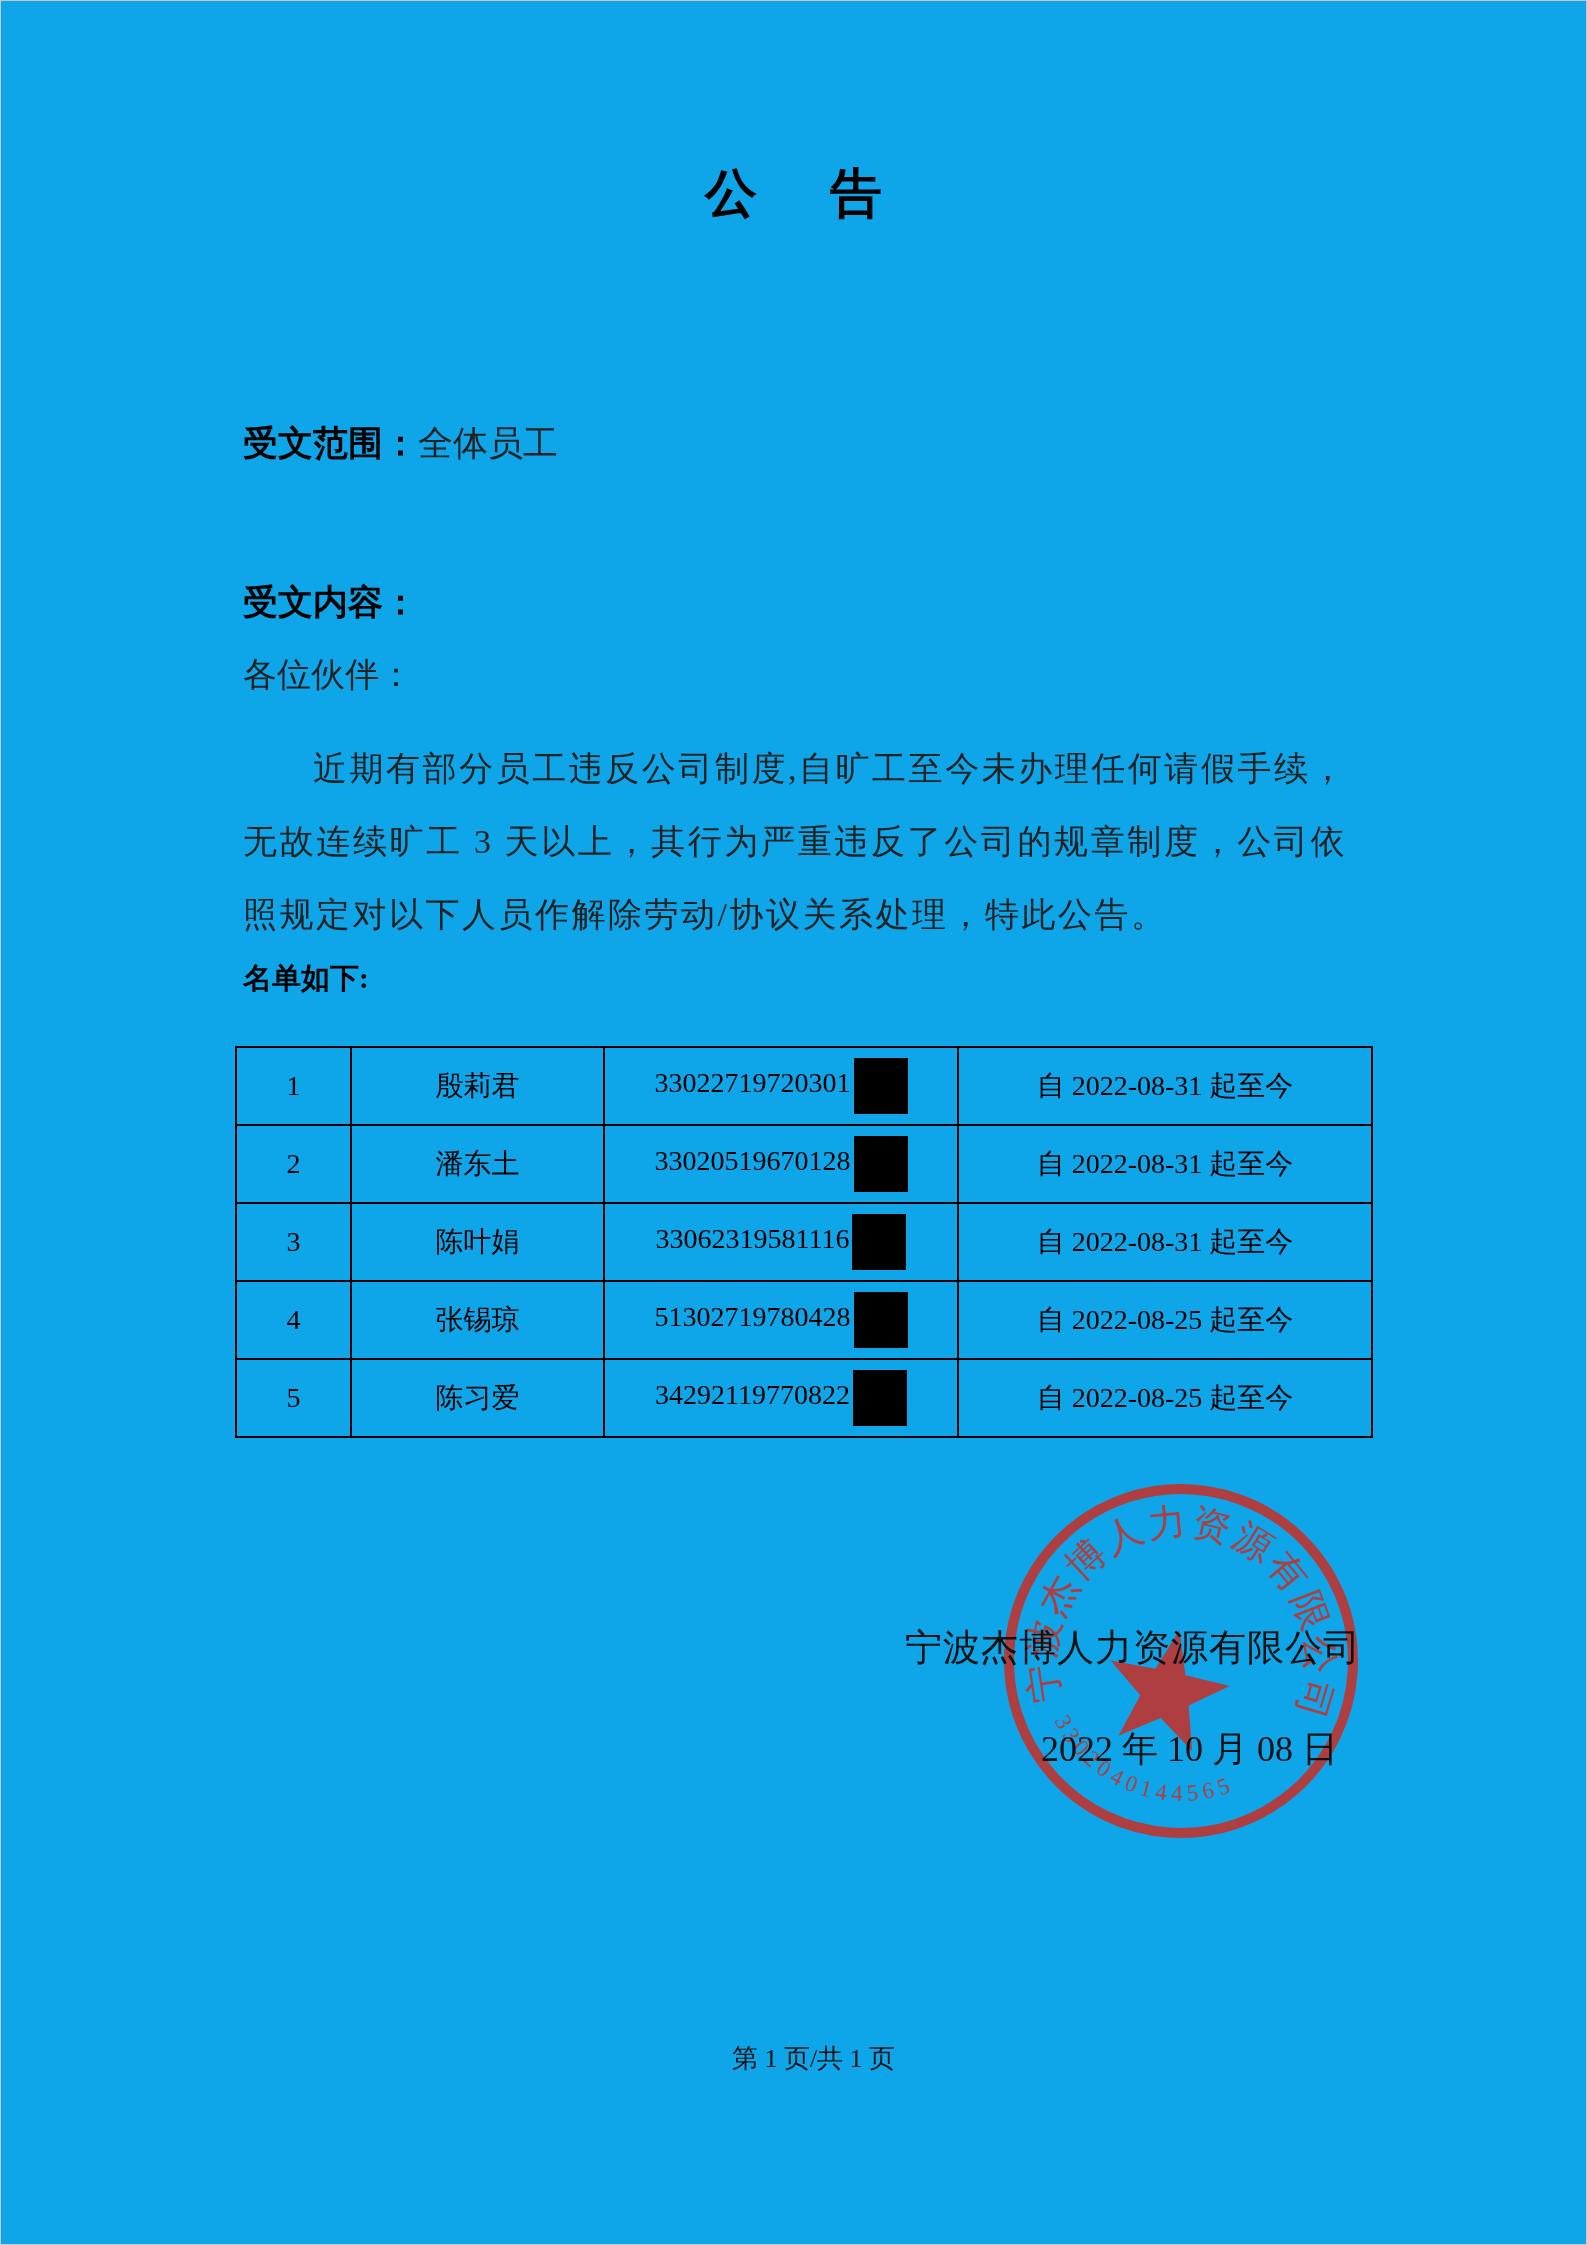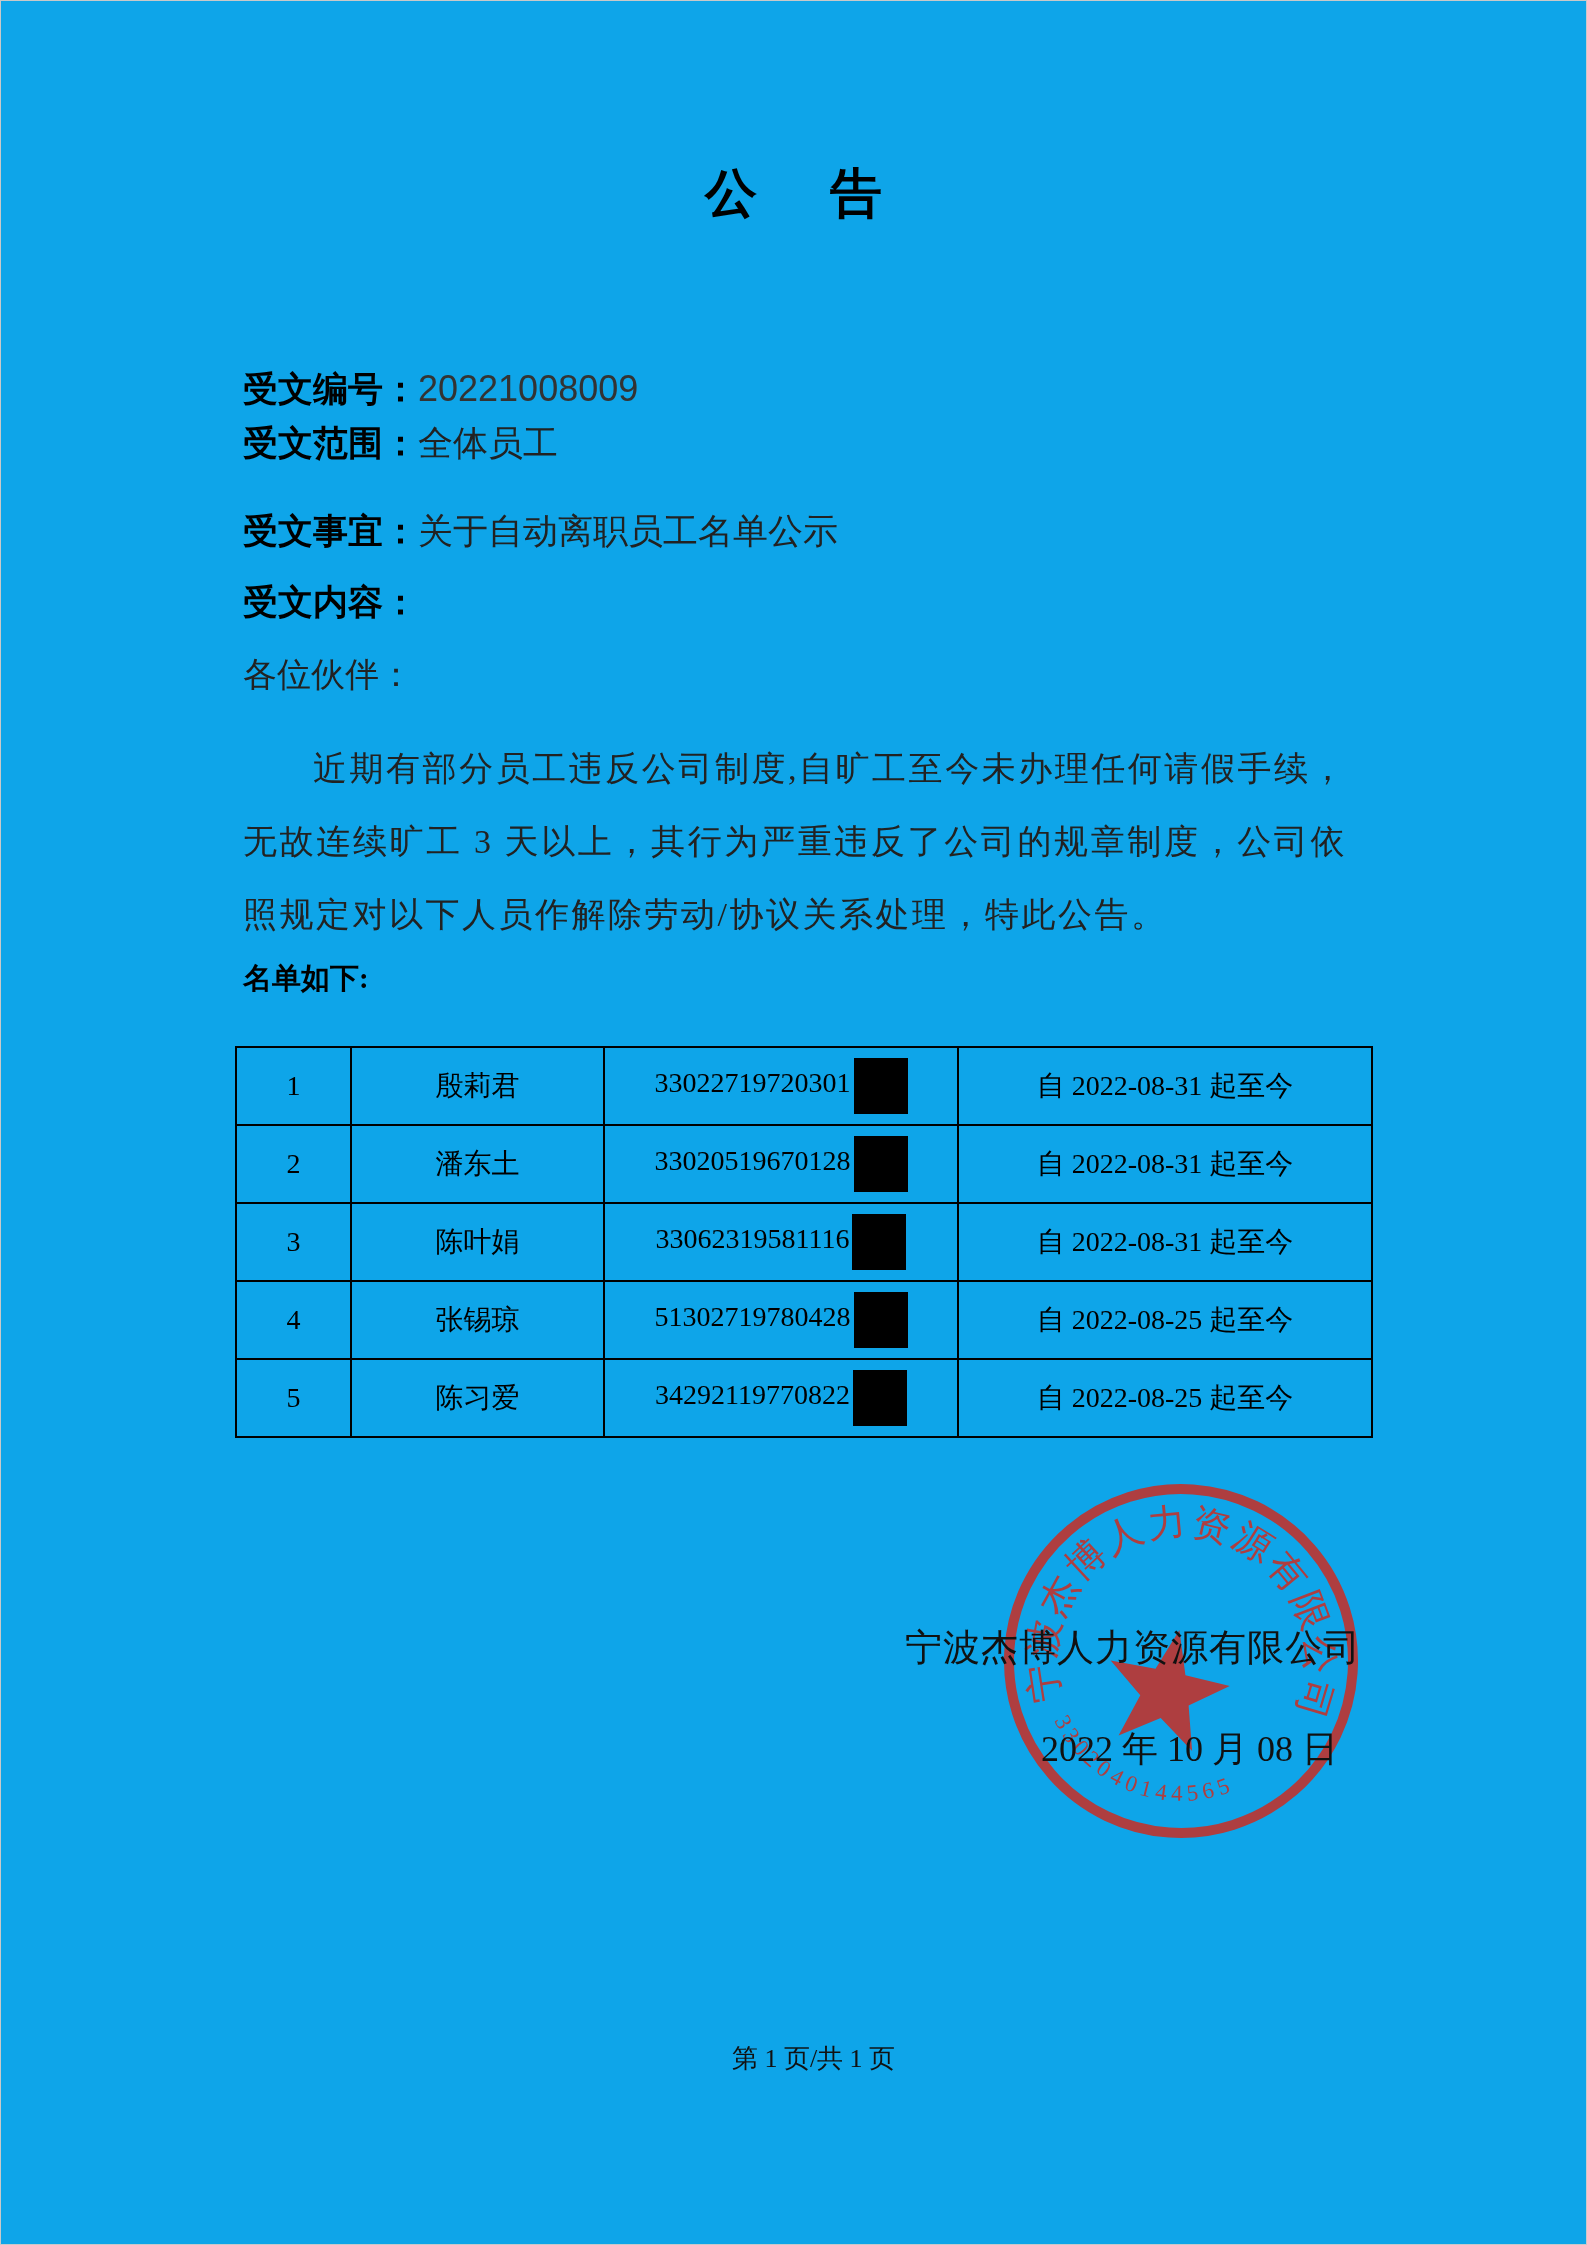--- a/index.html
+++ b/index.html
@@ -89,28 +89,22 @@
     font-size:26px;color:#111;padding-left:20px;
   }
 </style>
 </head>
 <body>
 
 <div class="page">
 
   <div class="doc-title">公 告</div>
 
-  <div class="meta-line" style="top:366px;">
-    <span class="meta-label">受文编号：</span><span class="meta-value numeric">20221008009</span>
-  </div>
   <div class="meta-line" style="top:421px;">
     <span class="meta-label">受文范围：</span><span class="meta-value">全体员工</span>
-  </div>
-  <div class="meta-line" style="top:509px;">
-    <span class="meta-label">受文事宜：</span><span class="meta-value">关于自动离职员工名单公示</span>
   </div>
   <div class="meta-line" style="top:580px;">
     <span class="meta-label">受文内容：</span><span class="meta-value"></span>
   </div>
 
   <div class="salutation">各位伙伴：</div>
 
   <div class="body-paragraph">近期有部分员工违反公司制度,自旷工至今未办理任何请假手续，无故连续旷工 3 天以上，其行为严重违反了公司的规章制度，公司依照规定对以下人员作解除劳动/协议关系处理，特此公告。</div>
 
   <div class="list-intro">名单如下:</div>

